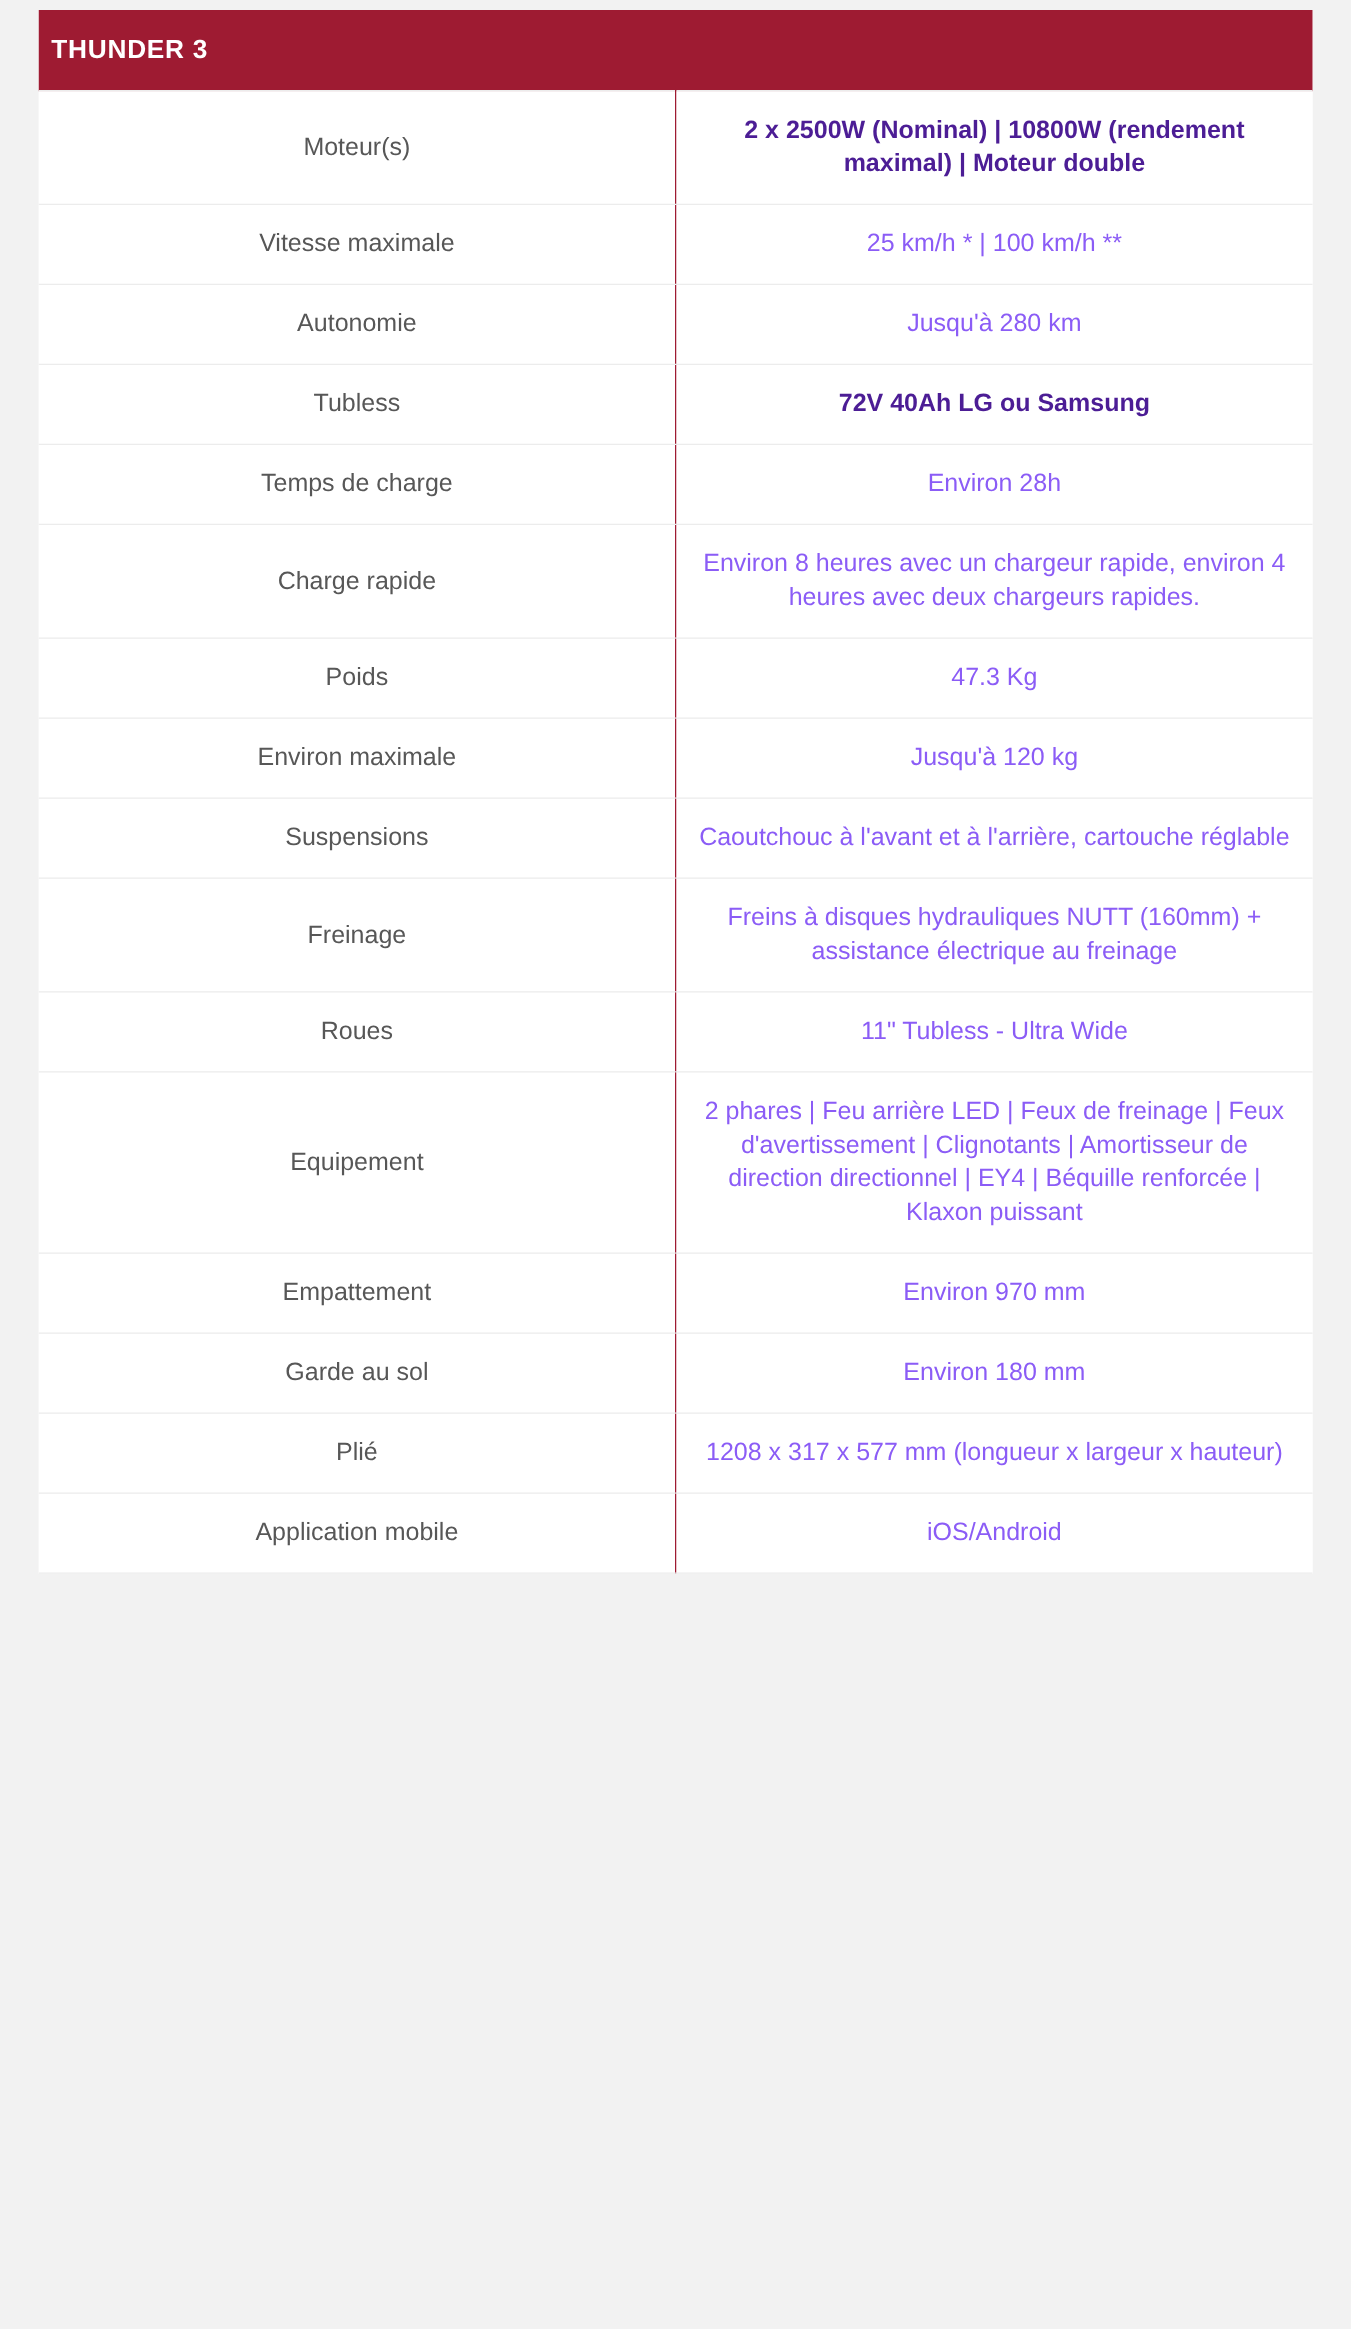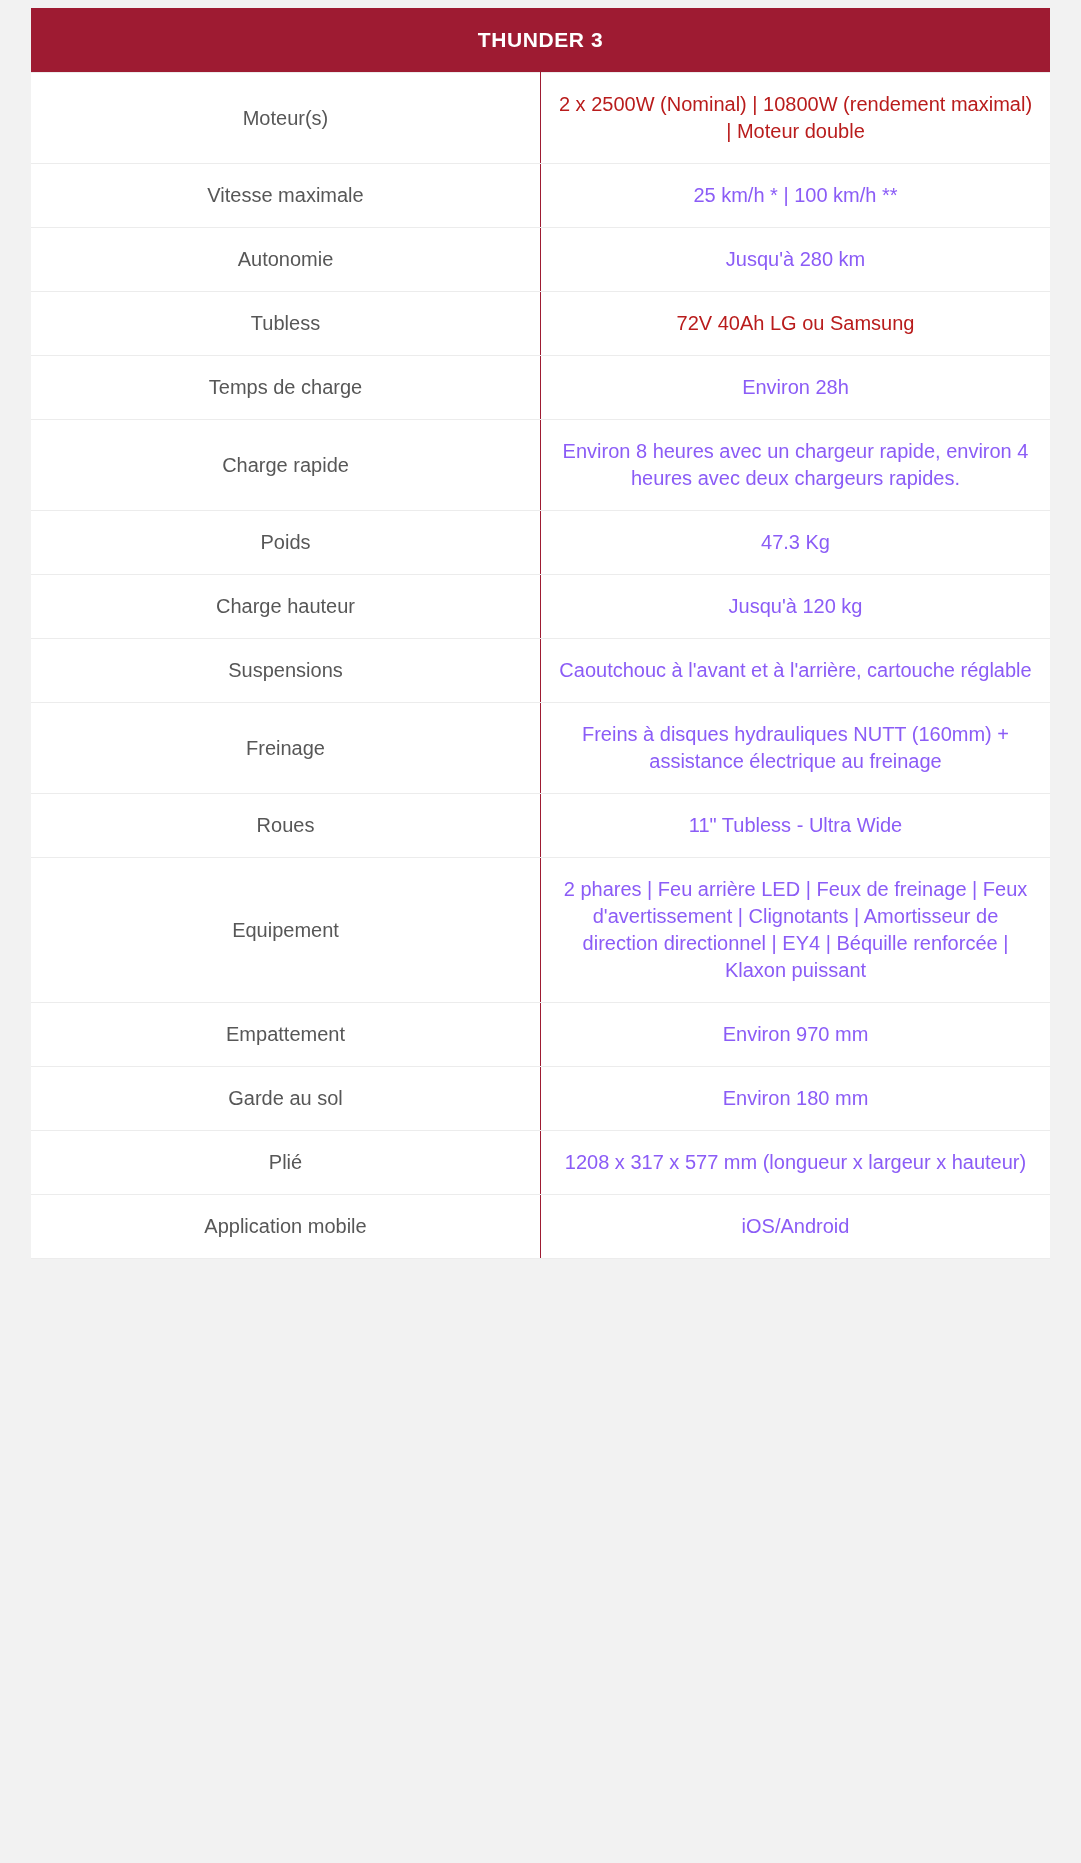--- a/index.html
+++ b/index.html
@@ -21,21 +21,21 @@
     background: #ffffff;
     table-layout: fixed;
   }
   .spec-table .header-row th {
     background: #9e1b32;
     color: #ffffff;
     font-size: 21px;
     font-weight: bold;
     letter-spacing: 0.6px;
     padding: 20px 10px;
-    text-align: center;
+    text-align: left;
     border: none;
   }
   .spec-table tr {
     background: #ffffff;
   }
   .spec-table td {
     border-top: 1px solid #ececec;
     border-bottom: 1px solid #ececec;
     color: #5b5b5b;
     font-size: 20px;
@@ -48,22 +48,22 @@
     width: 232px;
     border-right: 1px solid #9e1b32;
     font-size: 20px;
     color: #575757;
     text-align: center;
   }
   .spec-table td.value {
     color: #8b5cf6;
   }
   .spec-table td.value.bold {
-    font-weight: normal;
-    color: #b91c1c;
+    font-weight: bold;
+    color: #4c1d95;
   }
 </style>
 </head>
 <body>
 
 <div class="page">
   <table class="spec-table">
     <thead>
       <tr class="header-row">
         <th colspan="2">THUNDER 3</th>
@@ -92,21 +92,21 @@
         </tr>
         <tr>
           <td class="label">Charge rapide</td>
           <td class="value">Environ 8 heures avec un chargeur rapide, environ 4 heures avec deux chargeurs rapides.</td>
         </tr>
         <tr>
           <td class="label">Poids</td>
           <td class="value">47.3 Kg</td>
         </tr>
         <tr>
-          <td class="label">Charge hauteur</td>
+          <td class="label">Environ maximale</td>
           <td class="value">Jusqu'à 120 kg</td>
         </tr>
         <tr>
           <td class="label">Suspensions</td>
           <td class="value">Caoutchouc à l'avant et à l'arrière, cartouche réglable</td>
         </tr>
         <tr>
           <td class="label">Freinage</td>
           <td class="value">Freins à disques hydrauliques NUTT (160mm) + assistance électrique au freinage</td>
         </tr>

